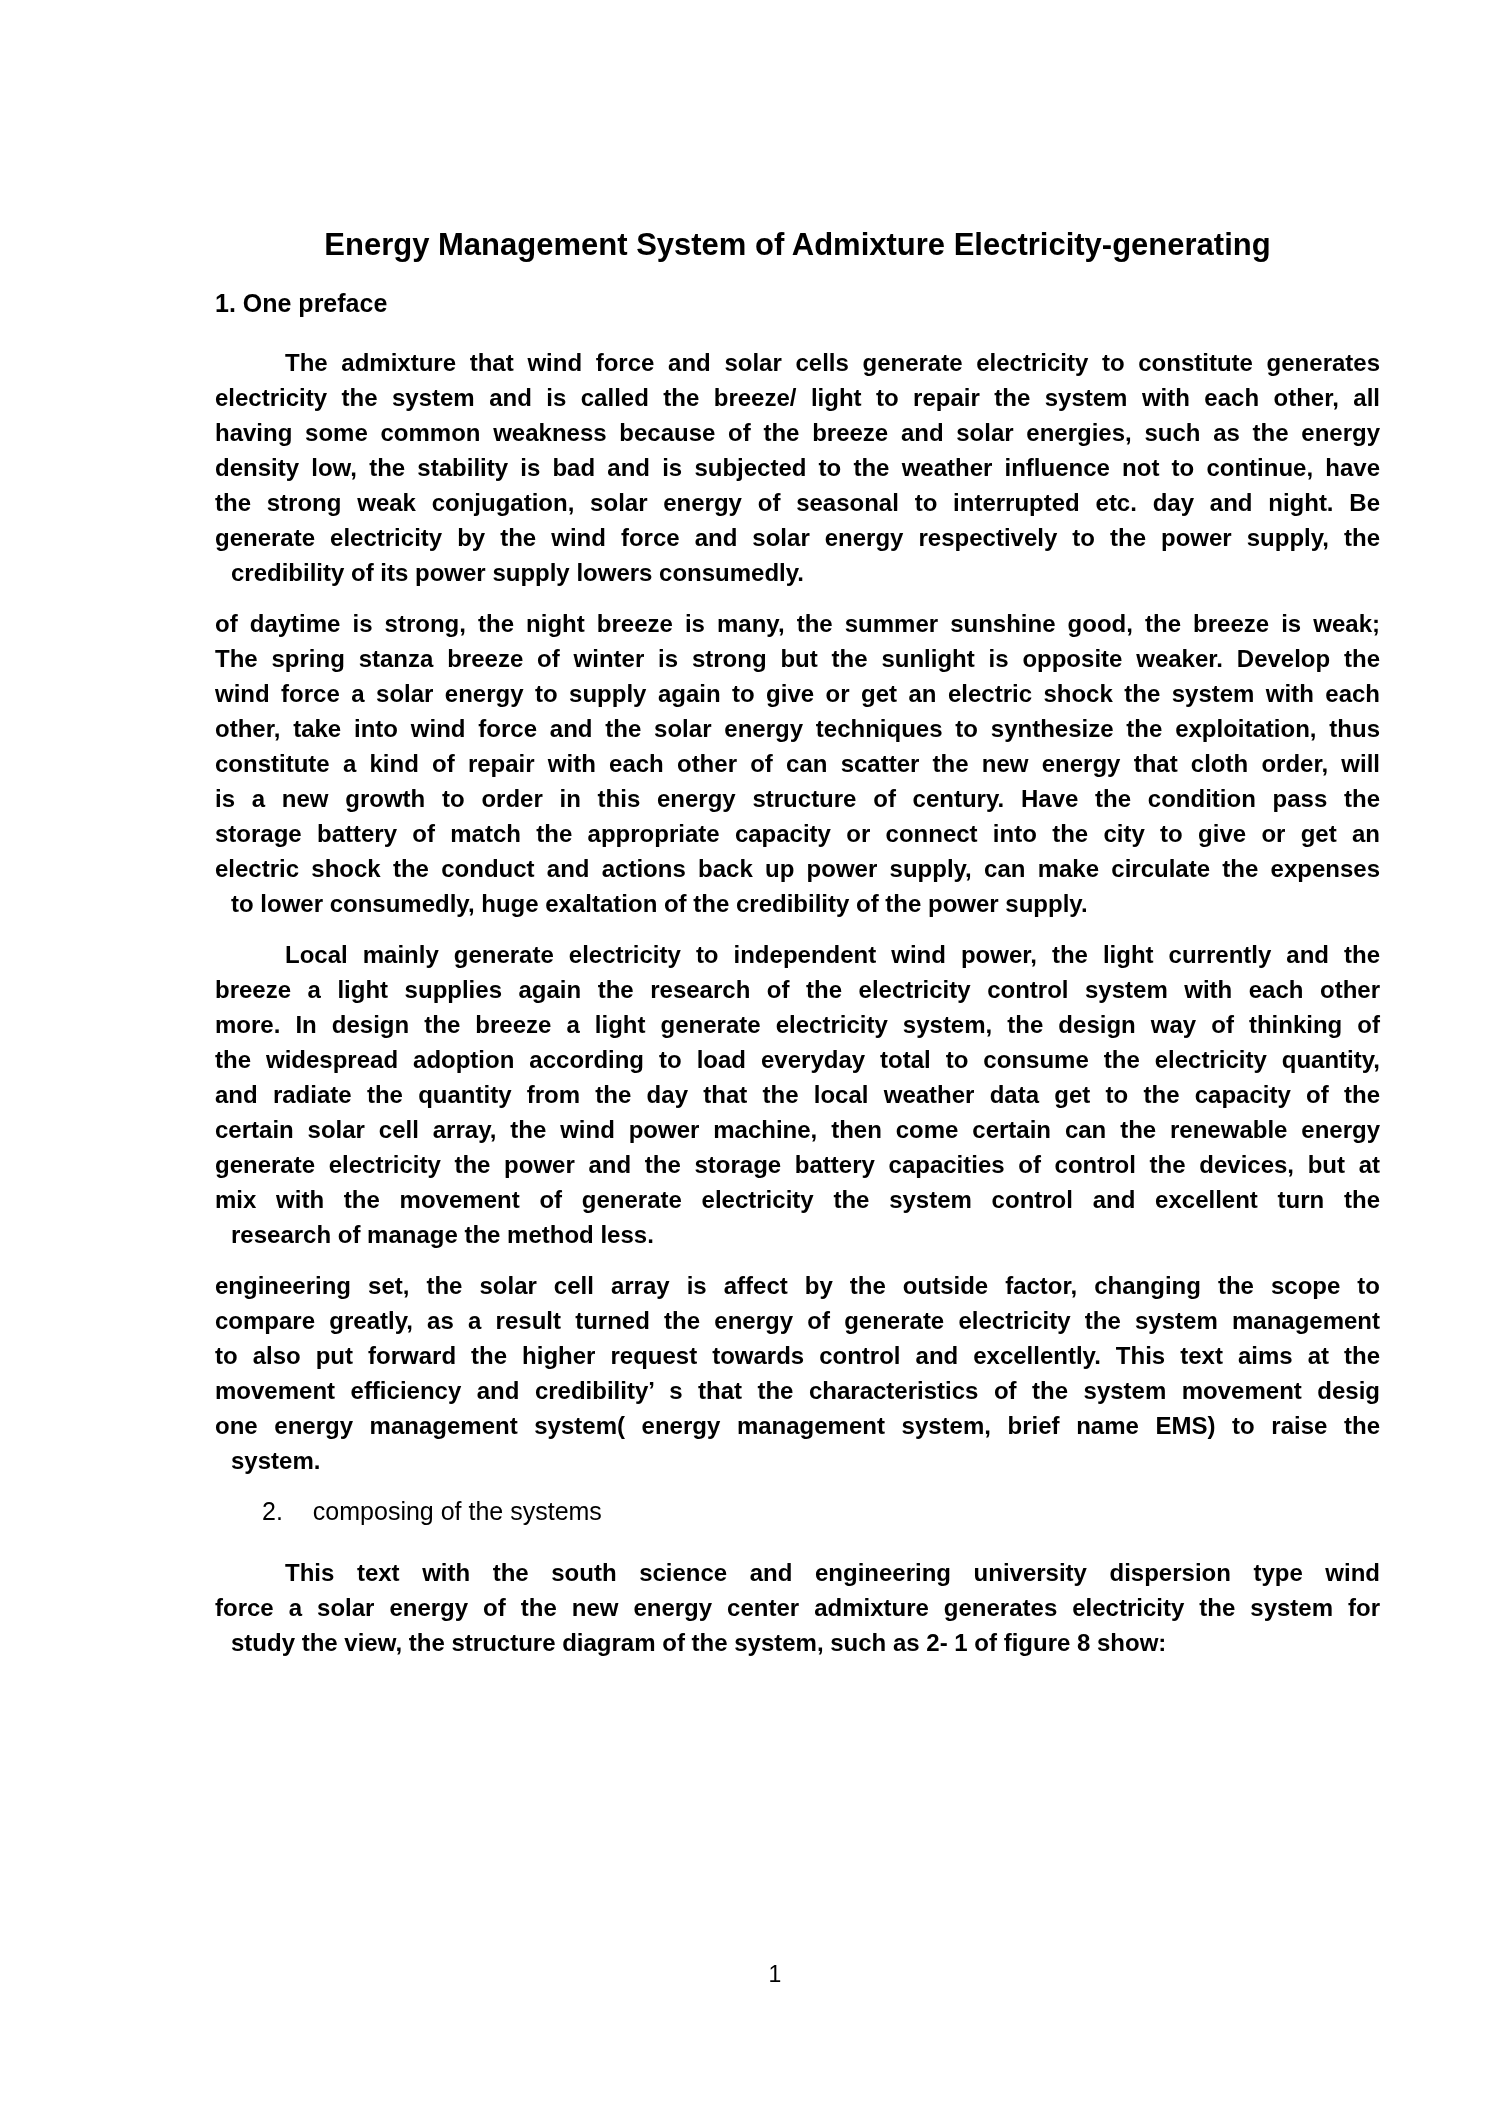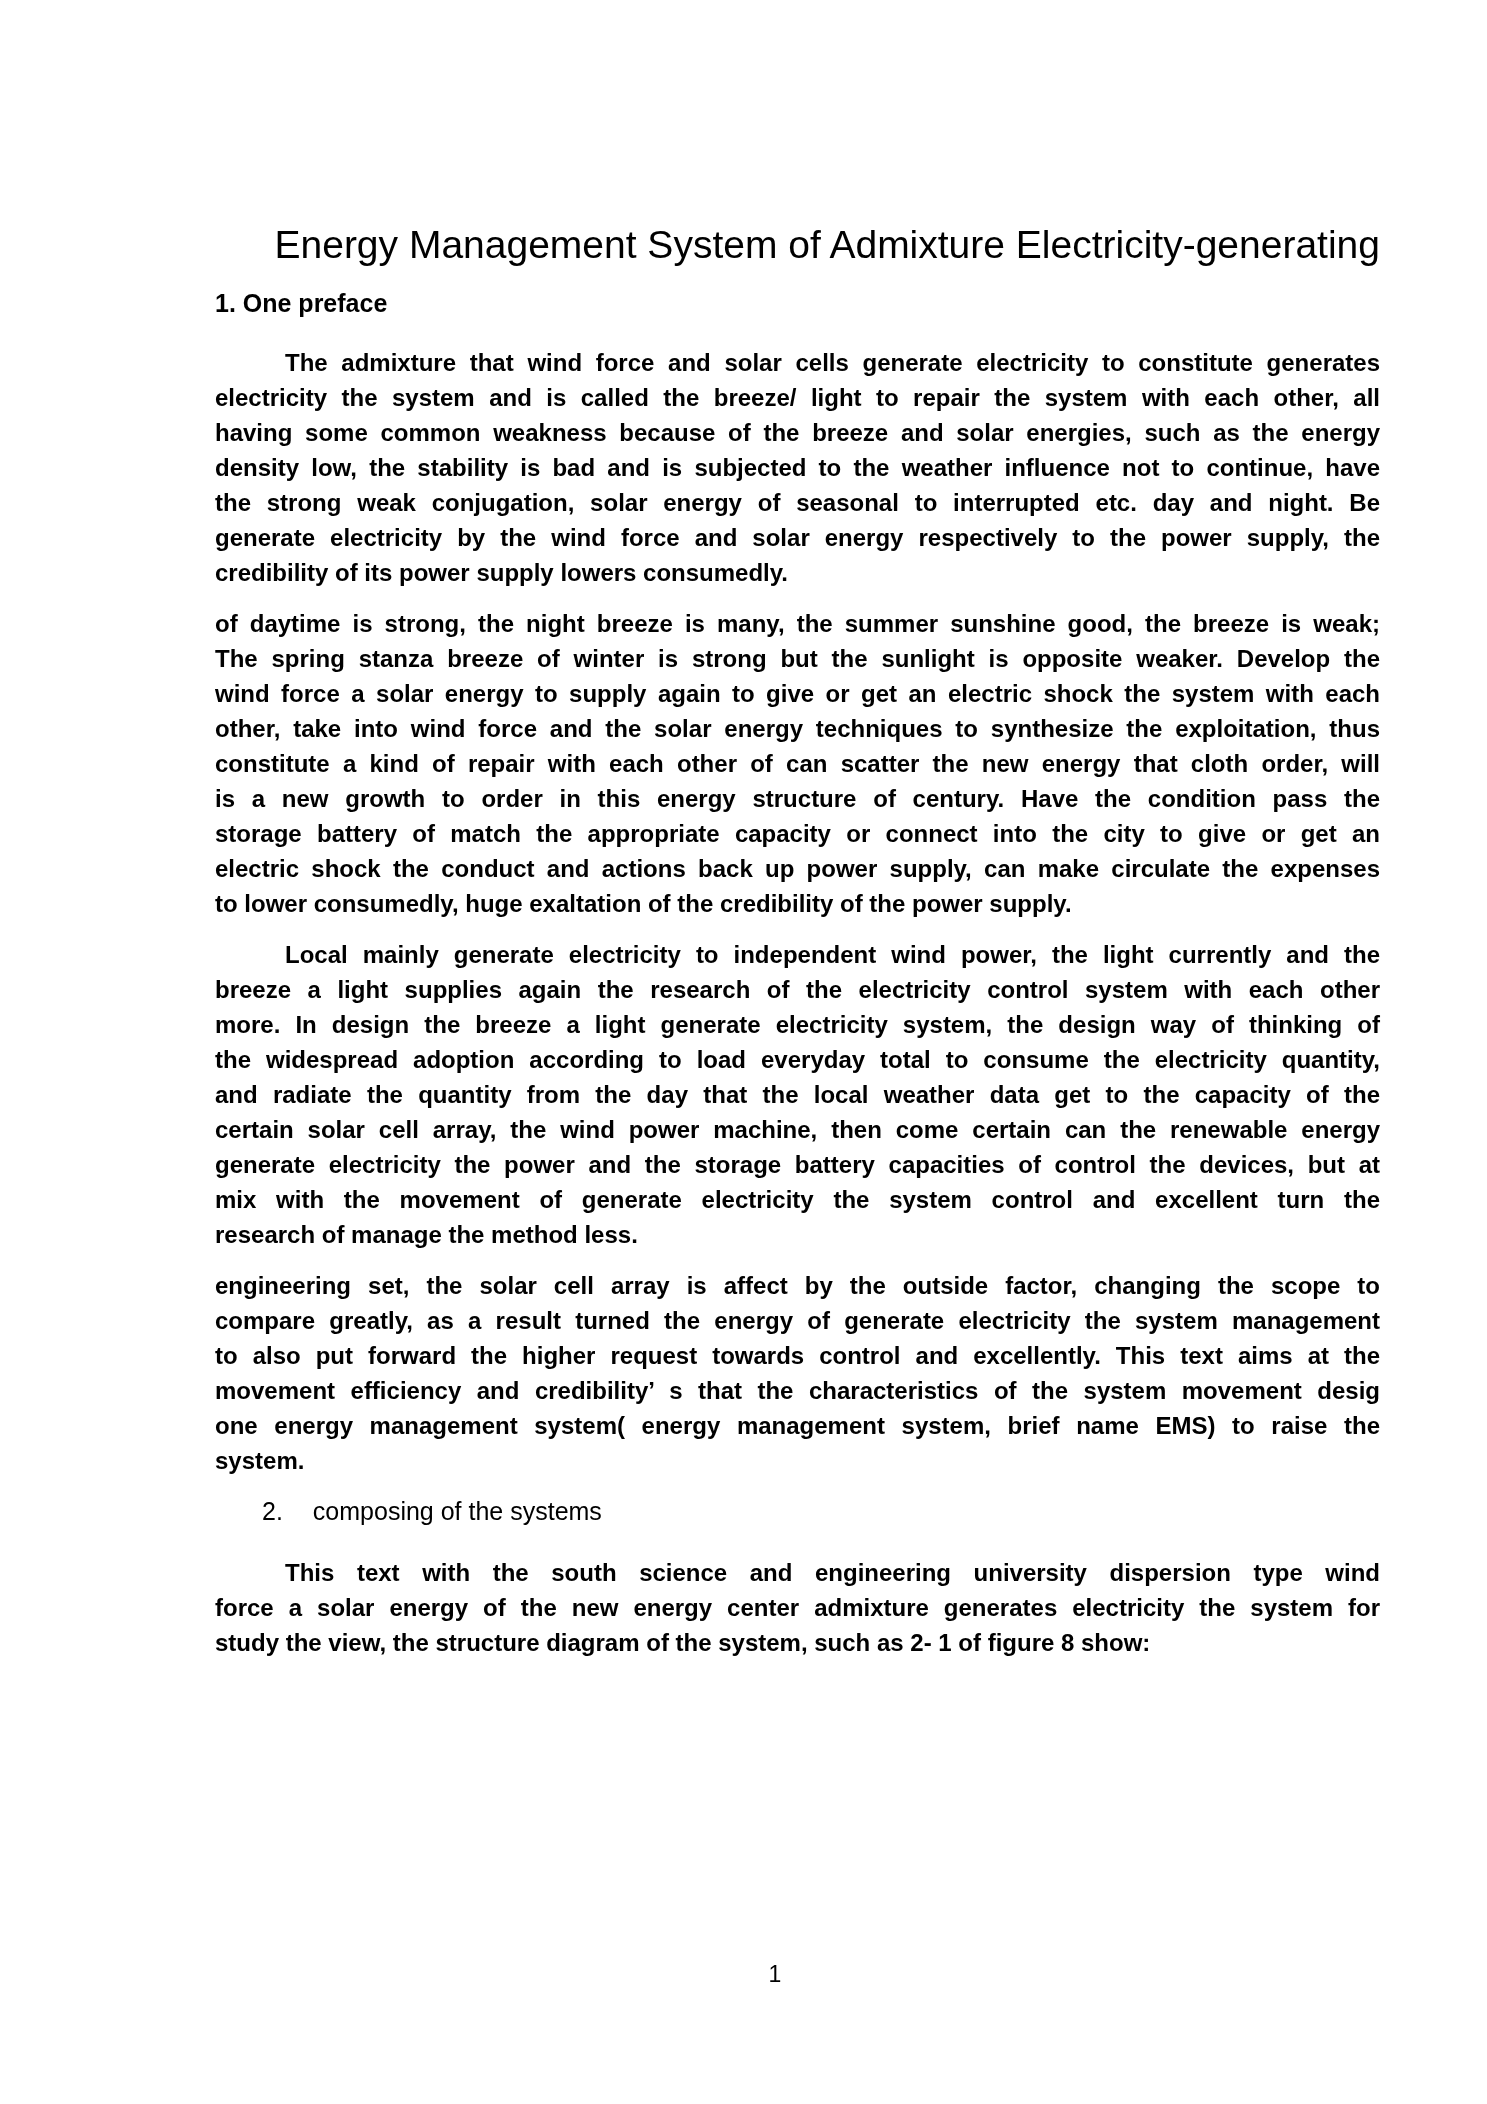--- a/index.html
+++ b/index.html
@@ -4,31 +4,31 @@
 <style>
   html,body{margin:0;padding:0;}
   body{
     width:1487px;height:2104px;
     background:#ffffff;color:#000000;
     position:relative;overflow:hidden;
     font-family:"Liberation Sans","DejaVu Sans",sans-serif;
   }
   .content{position:absolute;left:215px;top:226px;width:1165px;}
   .doc-title{
-    font-size:39px;font-weight:normal;line-height:38px;
-    text-align:right;margin:0 0 22px 0;
+    font-size:31px;font-weight:bold;line-height:38px;
+    text-align:center;margin:0 0 22px 0;
   }
   .h1{font-size:25px;line-height:35px;margin:0 0 24px 0;font-weight:bold;}
   .para{margin:0 0 16px 0;font-size:24px;}
   .para .line{
     line-height:35px;
     text-align:justify;text-align-last:justify;font-weight:bold;
   }
   .para .line.first{padding-left:70px;}
-  .para .line.last{text-align:right;text-align-last:left;}
+  .para .line.last{text-align:right;text-align-last:left;margin-left:16px;}
   .h2{font-size:25px;line-height:35px;margin:6px 0 26px 0;padding-left:47px;}
   .h2 .num{display:inline-block;margin-right:30px;}
   .page-num{
     position:absolute;top:1960px;left:775px;
     transform:translateX(-50%);
     font-size:23px;line-height:28px;
   }
 </style>
 </head>
 <body>

